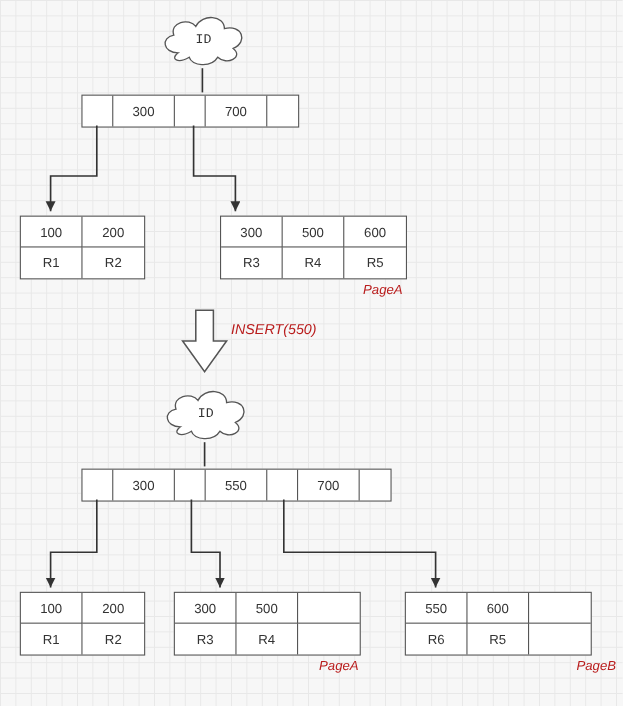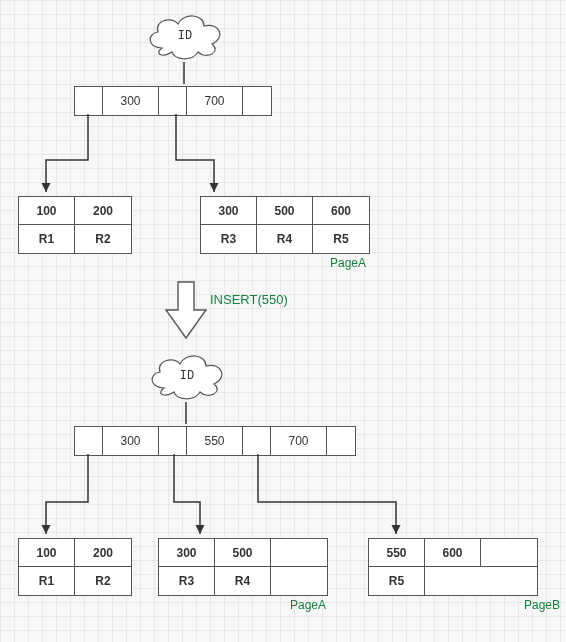--- a/index.html
+++ b/index.html
@@ -42,38 +42,38 @@
     justify-content: center;
   }
   .keyrow .sm { width: 28px; }
   .keyrow .cell:last-child { border-right: none; }
   .table {
     position: absolute;
     display: flex;
     flex-direction: column;
     border: 1px solid #555;
     background: #fff;
-    font-weight: bold;
   }
   .table .row { display: flex; }
   .table .row .cell {
     width: 56px;
     height: 28px;
     border-right: 1px solid #555;
     border-bottom: 1px solid #555;
     display: flex;
     align-items: center;
     justify-content: center;
   }
   .table .row .cell:last-child { border-right: none; }
   .table .row:last-child .cell { border-bottom: none; }
   .label {
     position: absolute;
     font-size: 12px;
-    color: #15803d;
+    color: #b91c1c;
+    font-style: italic;
   }
   svg.arrows {
     position: absolute;
     top: 0;
     left: 0;
     width: 566px;
     height: 642px;
     pointer-events: none;
   }
   .bigarrow {
@@ -173,20 +173,21 @@
 </div>
 <div class="label" style="left:290px; top:598px;">PageA</div>
 
 <div class="table" style="left:368px; top:538px;">
   <div class="row">
     <div class="cell">550</div>
     <div class="cell">600</div>
     <div class="cell"></div>
   </div>
   <div class="row">
+    <div class="cell">R6</div>
     <div class="cell">R5</div>
     <div class="cell"></div>
   </div>
 </div>
 <div class="label" style="left:524px; top:598px;">PageB</div>
 
 <svg class="arrows">
   <defs>
     <marker id="ah" markerWidth="8" markerHeight="8" refX="6" refY="3" orient="auto">
       <path d="M0,0 L6,3 L0,6 Z" fill="#333"></path>

